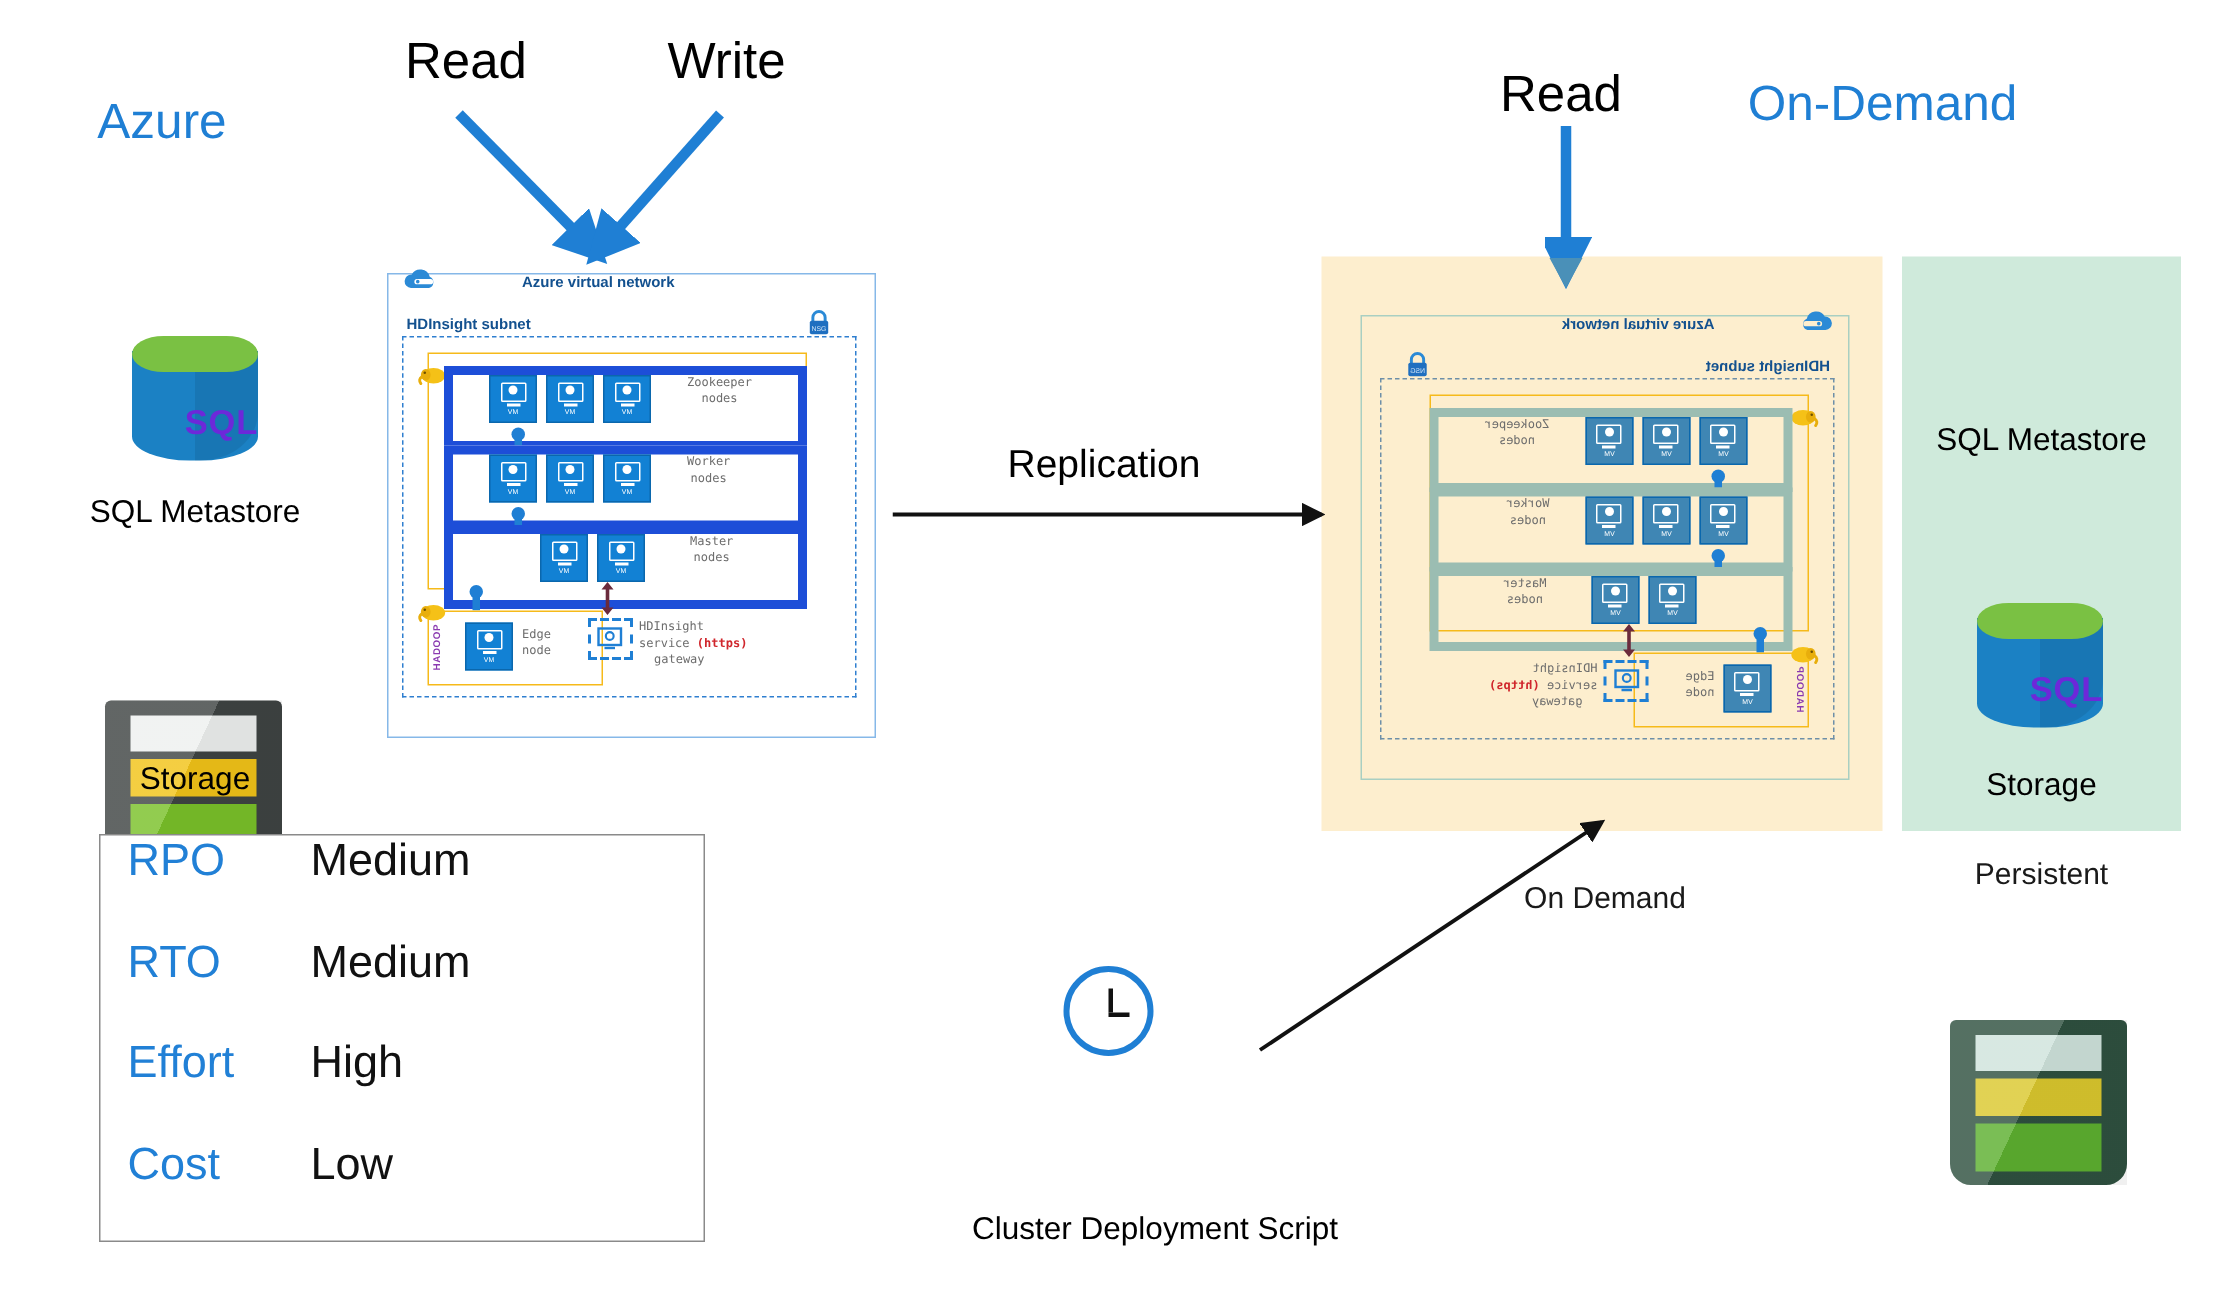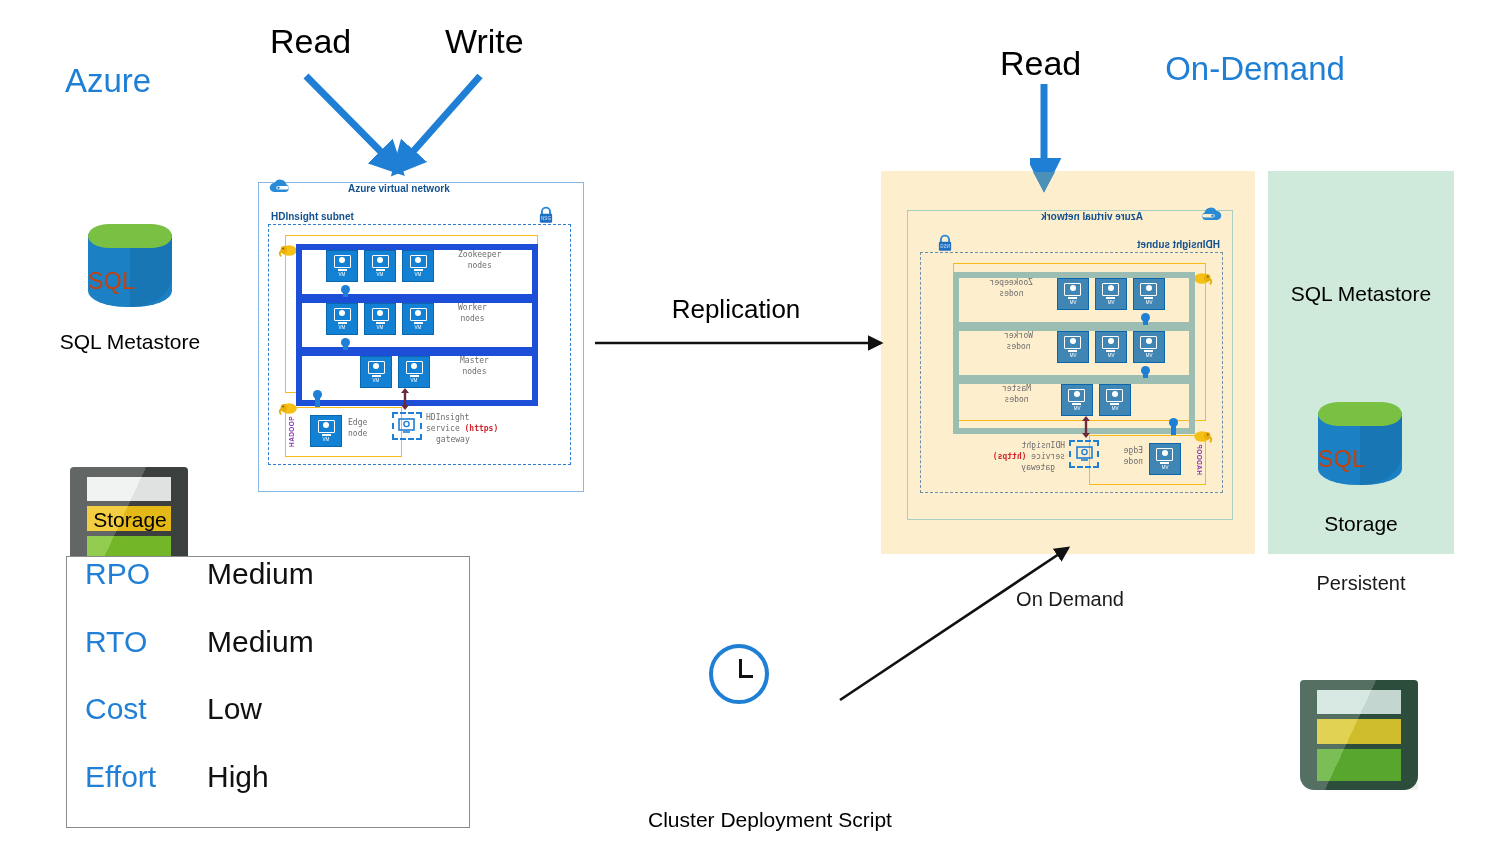--- a/index.html
+++ b/index.html
@@ -19,22 +19,22 @@
   .caption{font-size:20px;color:#1a1a1a;text-align:center;}
 
   
   .sqlicon{position:relative;}
   .sqlicon .body{position:absolute;left:0;top:10px;width:100%;height:76%;
                  background:#1b81c4;border-radius:0 0 46% 46%/0 0 22% 22%;}
   .sqlicon .body:after{content:"";position:absolute;right:0;top:0;width:50%;height:100%;
                  background:rgba(0,0,0,.08);border-radius:0 0 92% 0/0 0 44% 0;}
   .sqlicon .top{position:absolute;left:0;top:0;width:100%;height:24px;
                  background:#7ac143;border-radius:50%/100%;}
-  .sqlicon .txt{position:absolute;left:0;right:0;top:46%;text-align:left;color:#c2410c;
-                 font-weight:normal;font-size:23px;letter-spacing:.5px;}
+  .sqlicon .txt{position:absolute;left:0;right:0;top:46%;text-align:right;color:#6d28d9;
+                 font-weight:bold;font-size:23px;letter-spacing:.5px;}
 
   
   .bucket{position:relative;}
   .bucket .shell{position:absolute;inset:0;background:#3f4443;border-radius:4px 4px 14px 14px;}
   .bucket .inner{position:absolute;left:14%;right:14%;top:9%;bottom:8%;
                  display:flex;flex-direction:column;gap:5%;}
   .bucket .b1{flex:1;background:#eef0ef;}
   .bucket .b2{flex:1.05;background:#f2c318;}
   .bucket .b3{flex:1.35;background:#7ac129;}
   .bucket .gloss{position:absolute;left:0;top:0;width:100%;height:100%;
@@ -454,20 +454,20 @@
 <div class="metrics" style="left:66px;top:556px;width:402px;height:270px;">
   <div class="row" style="height:25%;">
     <div class="k">RPO</div>
     <div class="v">Medium</div>
   </div>
   <div class="row" style="height:25%;">
     <div class="k">RTO</div>
     <div class="v">Medium</div>
   </div>
   <div class="row" style="height:25%;">
+    <div class="k">Effort</div>
+    <div class="v">High</div>
+  </div>
+  <div class="row" style="height:25%;">
     <div class="k">Cost</div>
     <div class="v">Low</div>
   </div>
-  <div class="row" style="height:25%;">
-    <div class="k">Effort</div>
-    <div class="v">High</div>
-  </div>
 </div>
 
 </body></html>

